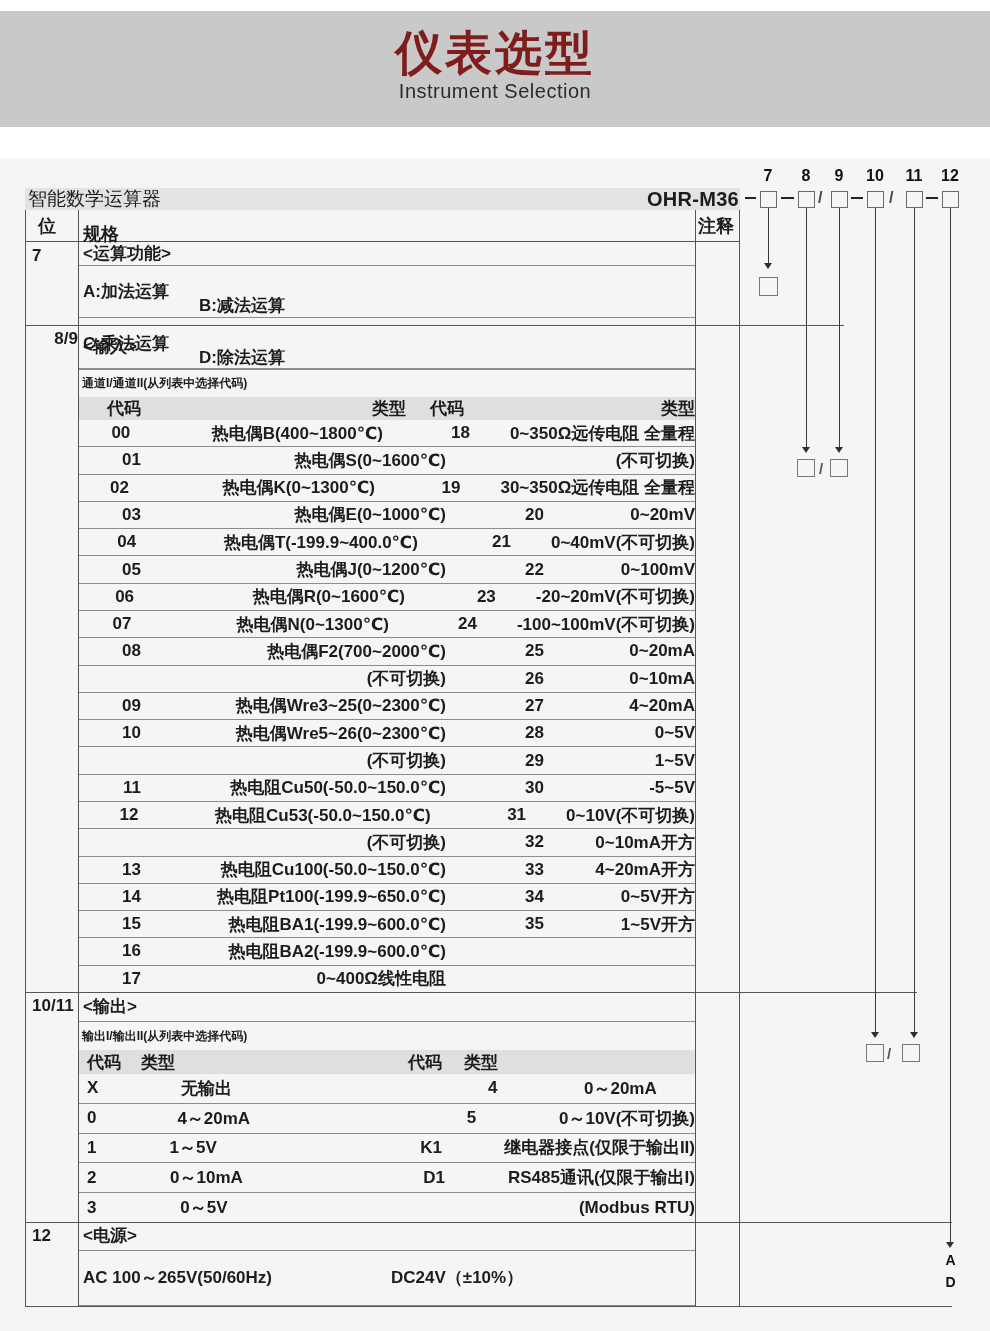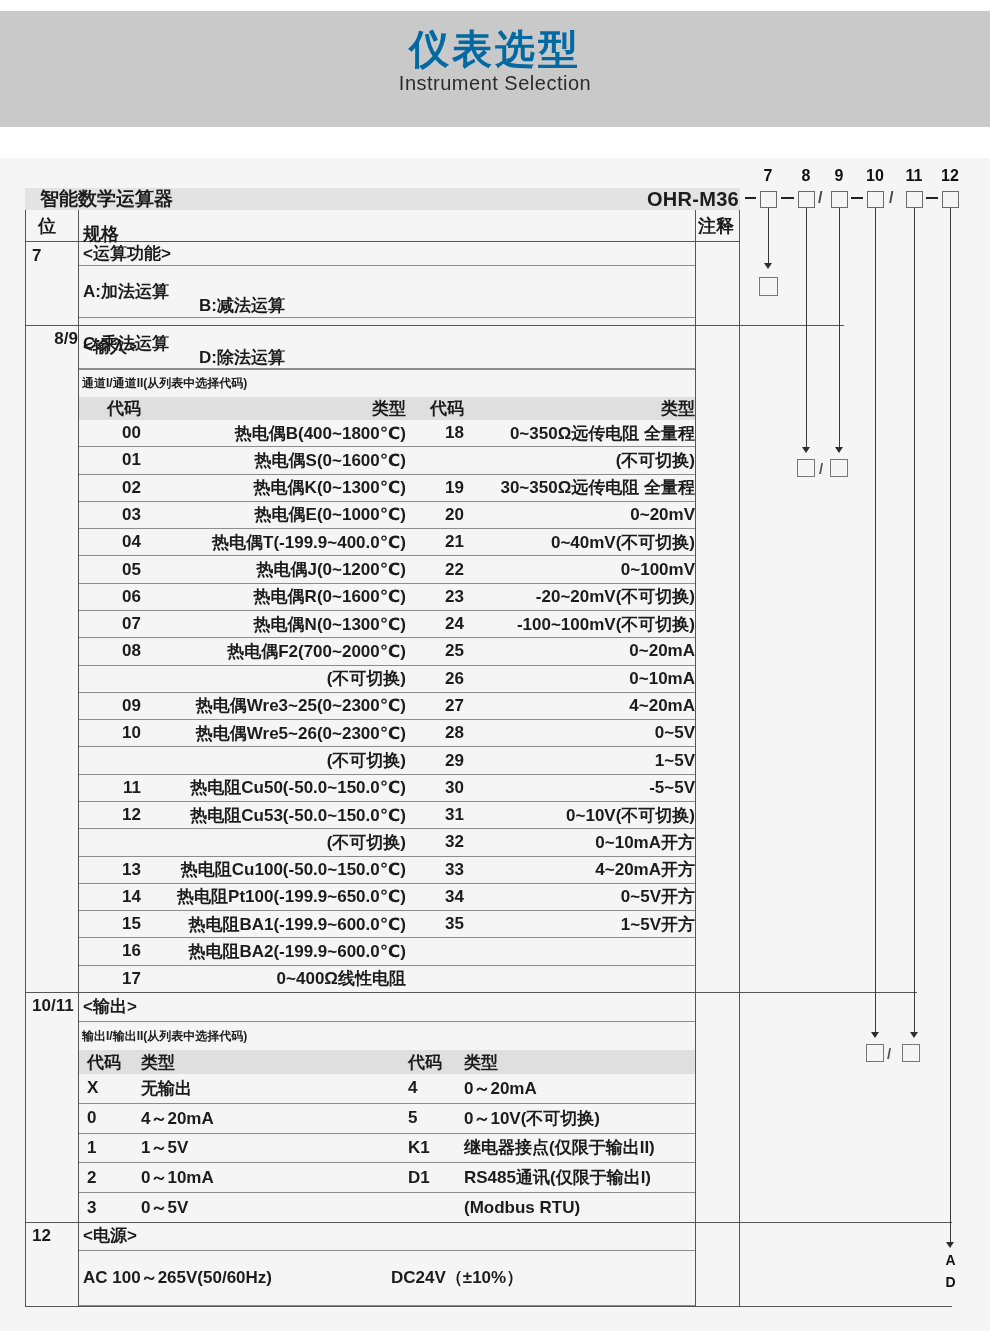--- a/index.html
+++ b/index.html
@@ -2,30 +2,30 @@
 <html><head>
 <meta charset="utf-8">
 <style>
   html,body{margin:0;padding:0;}
   body{
     width:990px;height:1331px;position:relative;background:#ffffff;
     font-family:"Liberation Sans","DejaVu Sans",sans-serif;color:#1c1c1c;overflow:hidden;
   }
   
   .banner{position:absolute;left:0;top:11px;width:990px;height:116px;background:#c9c9ca;text-align:center;}
-  .banner-title{padding-top:16px;font-size:40px;font-weight:bold;letter-spacing:3px;color:#0369a1;line-height:1.1;}
+  .banner-title{padding-top:16px;font-size:47px;font-weight:bold;letter-spacing:3px;color:#7f1d1d;line-height:1.1;}
   .banner-sub{font-size:20px;color:#2c2c2c;margin-top:1px;letter-spacing:.5px;}
   
   .content-bg{position:absolute;left:0;top:158px;width:990px;height:1173px;background:#f5f5f6;}
   
   .digit{position:absolute;top:167px;width:32px;text-align:center;font-size:16px;font-weight:bold;color:#111;}
   
   .titlebar{position:absolute;left:25px;top:188px;width:715px;height:22px;background:#e3e3e4;
     display:flex;justify-content:space-between;align-items:center;}
-  .pname{font-size:19px;font-weight:bold;padding-left:15px;}
+  .pname{font-size:19px;font-weight:normal;padding-left:3px;}
   .model{font-size:20px;font-weight:bold;padding-right:1px;letter-spacing:.3px;}
   
   .codebox{position:absolute;top:191px;width:15px;height:15px;border:1px solid #6a6a6a;background:transparent;}
   .dash{position:absolute;top:197px;height:2px;background:#222;}
   .slashtop{position:absolute;top:189px;font-size:16px;color:#444;font-weight:bold;}
   
   .grid{position:absolute;left:25px;top:210px;width:715px;height:1096px;box-sizing:border-box;
     border-left:1px solid #555;border-right:1px solid #555;display:flex;flex-direction:column;}
   .row-hdr{height:32px;box-sizing:border-box;border-bottom:1px solid #555;display:flex;font-size:18px;font-weight:bold;}
   .h-pos{width:53px;box-sizing:border-box;border-right:1px solid #555;padding:4px 0 0 12px;}
@@ -37,21 +37,21 @@
   .note-cell{flex:1;}
   .s7{height:83px;} .s89{height:667px;text-align:right;} .s1011{height:230px;} .s12{height:84px;}
   .spec-line{flex:1;display:flex;align-items:center;padding-left:4px;font-size:17px;font-weight:bold;white-space:nowrap;}
   .sub-sep{border-bottom:1px solid #8c8c8c;}
   .pair-gap{margin-left:30px;margin-top:28px;}
   .sec-title{height:44px;display:flex;align-items:center;padding-left:4px;font-size:17px;font-weight:bold;
     box-sizing:border-box;border-bottom:1px solid #8c8c8c;}
   .sec-sub{height:28px;display:flex;align-items:center;padding-left:3px;font-size:12px;font-weight:bold;}
   .code-hd{height:23px;background:#dfdfdf;display:flex;align-items:center;font-size:17px;font-weight:bold;}
   .code-rows{flex:1;display:flex;flex-direction:column;}
-  .code-row{flex:1;display:flex;align-items:center;font-size:17px;font-weight:bold;}
+  .code-row{flex:1;display:flex;align-items:center;font-size:17px;font-weight:bold;gap:40px;}
   .code-row:not(:last-child){border-bottom:1px solid #8c8c8c;}
   .cc1{width:62px;box-sizing:border-box;padding-left:8px;white-space:nowrap;}
   .cc2{width:265px;white-space:nowrap;}
   .cc3{width:58px;box-sizing:border-box;padding-left:2px;white-space:nowrap;}
   .cc4{flex:1;white-space:nowrap;}
   
   .hline{position:absolute;height:1px;background:#555;left:25px;}
   .hl-1{top:325px;width:819px;}
   .hl-2{top:992px;width:892px;}
   .hl-3{top:1222px;width:927px;}

